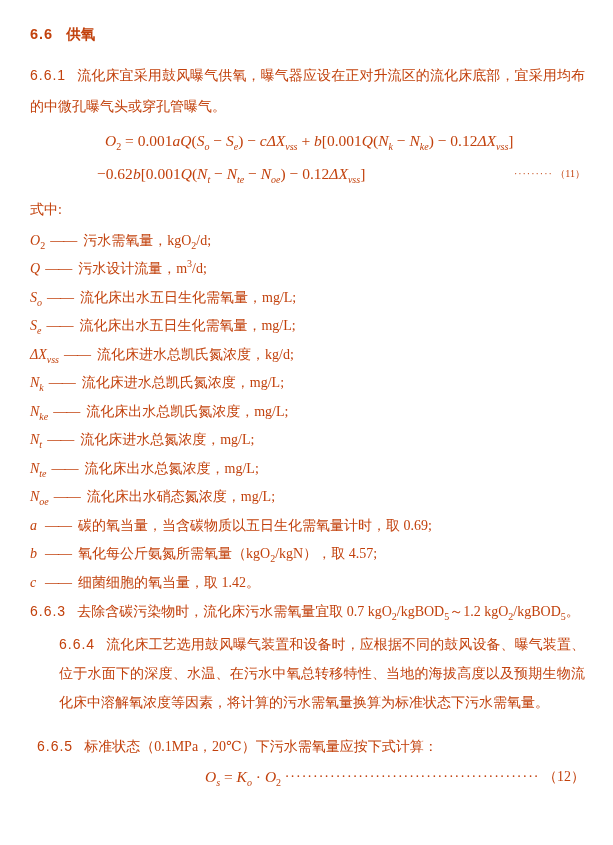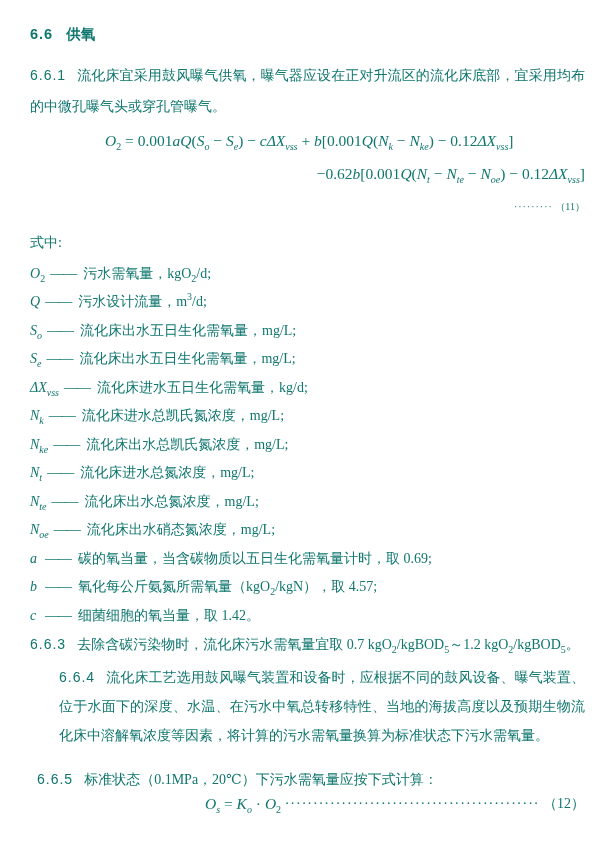--- a/index.html
+++ b/index.html
@@ -5,21 +5,21 @@
   html, body { margin: 0; padding: 0; background: #e8e8e8; }
   .page {
     position: relative;
     width: 613px;
     height: 845px;
     margin: 0 auto;
     background: #ffffff;
     box-sizing: border-box;
     padding: 25px 28px 0 30px;
     font-family: "Liberation Serif", "DejaVu Serif", serif;
-    color: #0f766e;
+    color: #c2410c;
     overflow: hidden;
   }
   .sans { font-family: "Liberation Sans", "DejaVu Sans", sans-serif; }
 
   .heading {
     font-size: 14.5px;
     font-weight: bold;
     line-height: 18px;
   }
   .heading .cnum { margin-right: 13px; }
@@ -45,38 +45,38 @@
   .p663 { margin-top: 9px; line-height: 22px; }
   .p664 { margin-top: 7px; line-height: 29px; margin-left: 29px; }
   .p665 { margin-top: 18px; line-height: 22px; margin-left: 7px; }
 
   .eq11 {
     margin-top: 2px;
     font-size: 15.5px;
     line-height: 33px;
   }
   .eq11 .line1 { padding-left: 75px; }
-  .eq11 .line2 { padding-left: 67px; display: flex; align-items: flex-end; flex-direction: column; }
+  .eq11 .line2 { padding-left: 67px; display: flex; align-items: flex-end; }
   .eq-right { margin-left: auto; white-space: nowrap; font-size: 10px; }
   .eq-right .dots { letter-spacing: 1px; }
 
   .where { margin-top: 9px; font-size: 14px; line-height: 21px; }
 
   .def-list { margin-top: 1px; }
   .def-row {
     margin-top: 11.5px;
     font-size: 14px;
     line-height: 17px;
     white-space: nowrap;
   }
   .def-row .sym { display: inline-block; min-width: 10px; }
   .def-row .ddash { letter-spacing: -1px; margin: 0 7px 0 5px; }
 
   .eq12 {
-    margin-top: 1px;
+    margin-top: 7px;
     font-size: 15.5px;
     line-height: 24px;
     display: flex;
     align-items: flex-start;
   }
   .eq12 .formula { margin-left: 175px; }
   .eq12 .eq-right { font-size: 14px; }
 
   sub { font-size: 10px; line-height: 0; }
   sup { font-size: 10px; line-height: 0; }
@@ -104,21 +104,21 @@
     </div>
   </div>
 
   <div class="where">式中:</div>
 
   <div class="def-list">
     <div class="def-row"><span class="sym"><i>O</i><sub>2</sub></span><span class="ddash">——</span><span class="ddesc">污水需氧量，kgO<sub>2</sub>/d;</span></div>
     <div class="def-row"><span class="sym"><i>Q</i></span><span class="ddash">——</span><span class="ddesc">污水设计流量，m<sup>3</sup>/d;</span></div>
     <div class="def-row"><span class="sym"><i>S</i><sub><i>o</i></sub></span><span class="ddash">——</span><span class="ddesc">流化床出水五日生化需氧量，mg/L;</span></div>
     <div class="def-row"><span class="sym"><i>S</i><sub><i>e</i></sub></span><span class="ddash">——</span><span class="ddesc">流化床出水五日生化需氧量，mg/L;</span></div>
-    <div class="def-row"><span class="sym"><i>ΔX</i><sub><i>vss</i></sub></span><span class="ddash">——</span><span class="ddesc">流化床进水五日生化需氧量，kg/d;</span></div>
+    <div class="def-row"><span class="sym"><i>ΔX</i><sub><i>vss</i></sub></span><span class="ddash">——</span><span class="ddesc">流化床进水总凯氏氮浓度，kg/d;</span></div>
     <div class="def-row"><span class="sym"><i>N</i><sub><i>k</i></sub></span><span class="ddash">——</span><span class="ddesc">流化床进水总凯氏氮浓度，mg/L;</span></div>
     <div class="def-row"><span class="sym"><i>N</i><sub><i>ke</i></sub></span><span class="ddash">——</span><span class="ddesc">流化床出水总凯氏氮浓度，mg/L;</span></div>
     <div class="def-row"><span class="sym"><i>N</i><sub><i>t</i></sub></span><span class="ddash">——</span><span class="ddesc">流化床进水总氮浓度，mg/L;</span></div>
     <div class="def-row"><span class="sym"><i>N</i><sub><i>te</i></sub></span><span class="ddash">——</span><span class="ddesc">流化床出水总氮浓度，mg/L;</span></div>
     <div class="def-row"><span class="sym"><i>N</i><sub><i>oe</i></sub></span><span class="ddash">——</span><span class="ddesc">流化床出水硝态氮浓度，mg/L;</span></div>
     <div class="def-row"><span class="sym"><i>a</i></span><span class="ddash">——</span><span class="ddesc">碳的氧当量，当含碳物质以五日生化需氧量计时，取 0.69;</span></div>
     <div class="def-row"><span class="sym"><i>b</i></span><span class="ddash">——</span><span class="ddesc">氧化每公斤氨氮所需氧量（kgO<sub>2</sub>/kgN），取 4.57;</span></div>
     <div class="def-row"><span class="sym"><i>c</i></span><span class="ddash">——</span><span class="ddesc">细菌细胞的氧当量，取 1.42。</span></div>
   </div>
 

